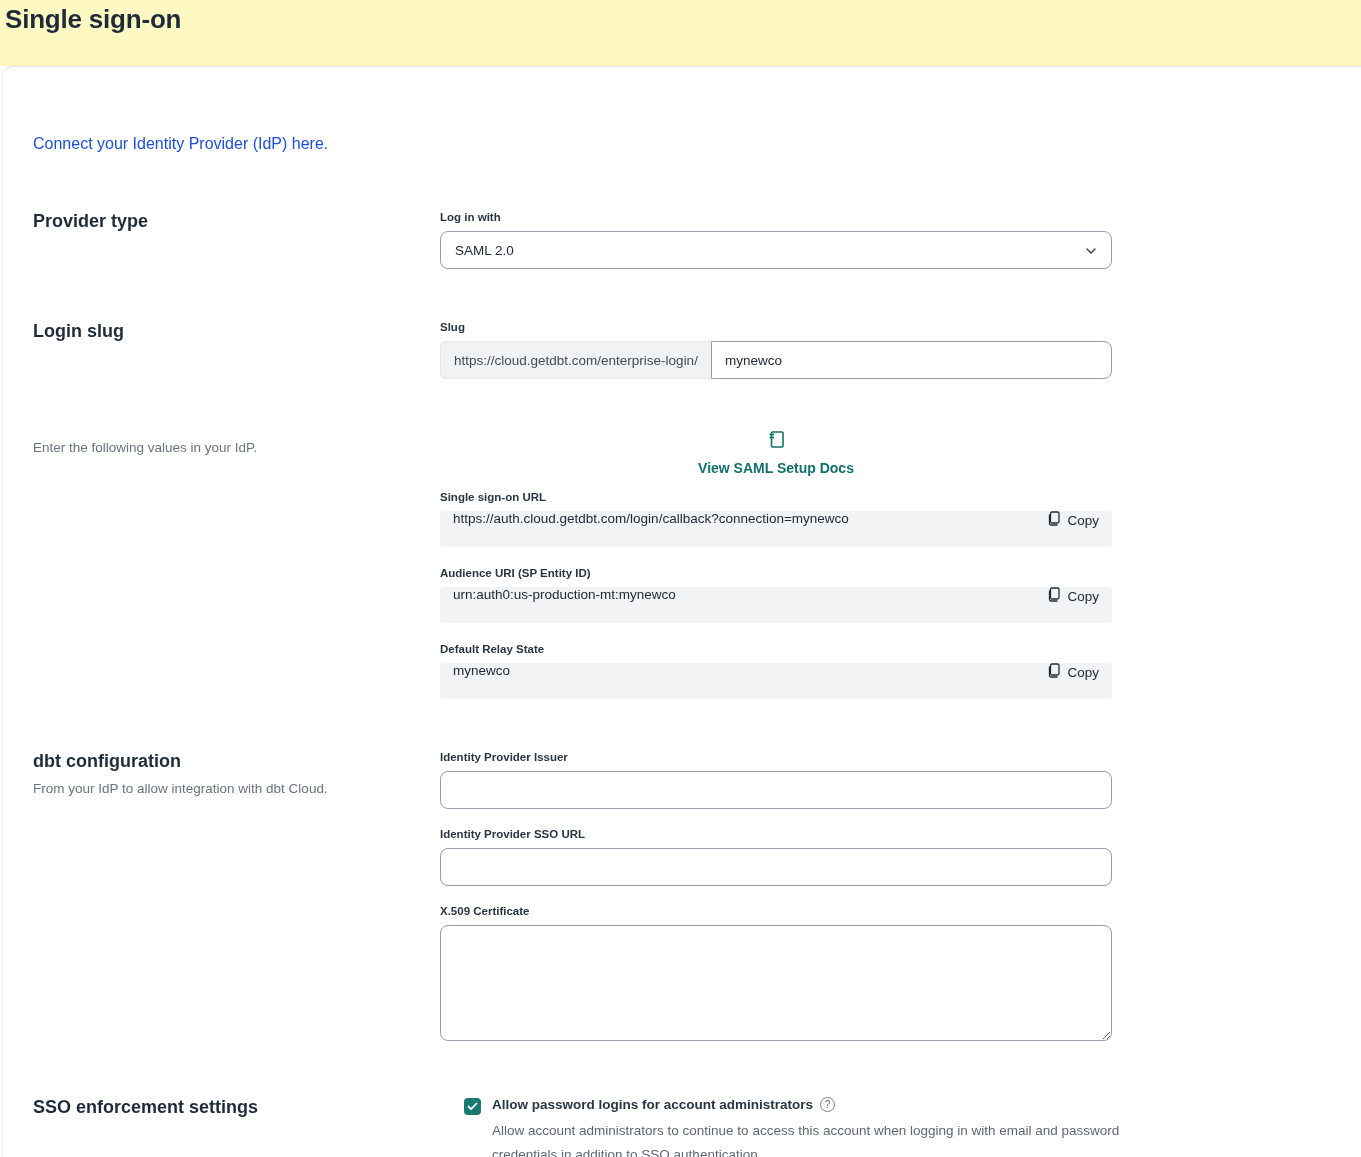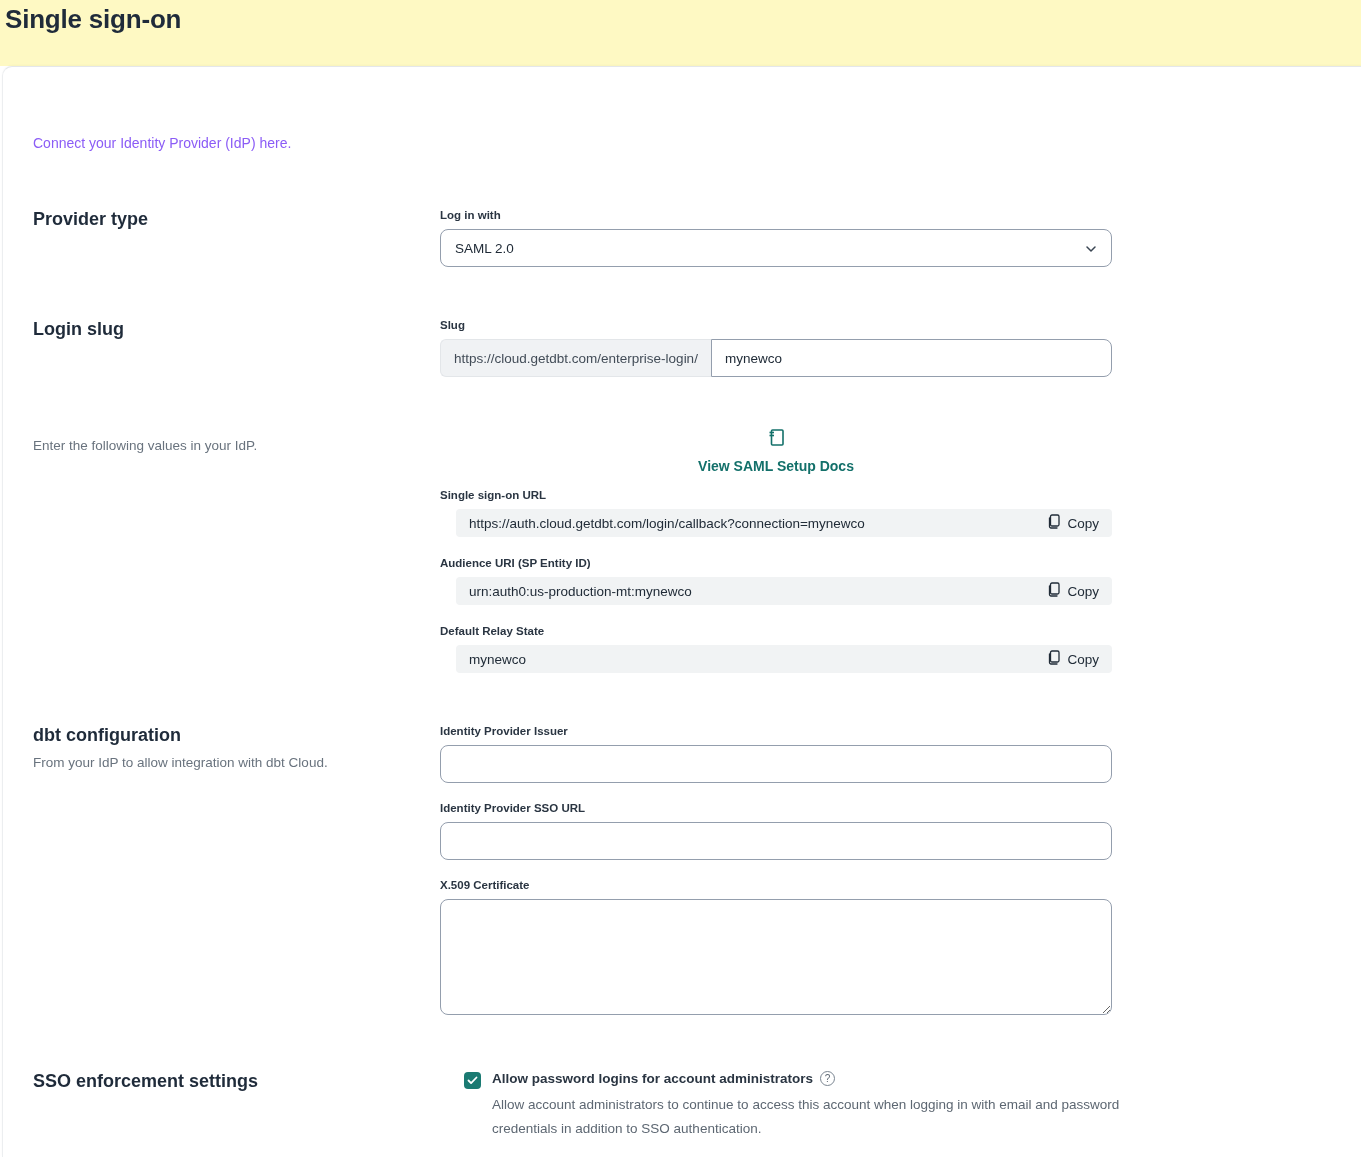--- a/index.html
+++ b/index.html
@@ -6,21 +6,21 @@
   html,body { width:1361px; height:1157px; background:#fff; overflow:hidden;
     font-family:"Liberation Sans","DejaVu Sans",sans-serif; color:#212c38; }
 
   .page-header { background:#fef9c3; height:66px; padding:4px 0 0 5px; }
   .page-title { font-size:26px; font-weight:bold; color:#1f2b3a; letter-spacing:-0.2px; }
 
   .card { background:#fff; border-top:1px solid #e4e7ea; border-left:1px solid #eceef0;
     border-top-left-radius:10px; margin-left:2px; height:1091px;
     box-shadow:0 -1px 2px rgba(0,0,0,0.03); padding:68px 0 0 30px; }
 
-  .intro { font-size:14px; color:#8b5cf6; margin-bottom:58px; }
+  .intro { font-size:16px; color:#1d4ed8; margin-bottom:58px; }
 
   .row { display:flex; align-items:flex-start; margin-bottom:52px; }
   .col-left { width:407px; flex:none; padding-right:24px; }
   .col-right { width:672px; flex:none; }
 
   .section-heading { font-size:18px; font-weight:bold; color:#1f2b3a; }
   .section-subtext { font-size:13.5px; color:#69737e; margin-top:9px; }
 
   .field-label { font-size:11.5px; font-weight:bold; color:#2a3542; margin-bottom:8px; }
 
@@ -33,22 +33,22 @@
     border-radius:6px 0 0 6px; display:flex; align-items:center; padding:0 13px;
     font-size:13.5px; color:#424c57; white-space:nowrap; }
   .slug-input { flex:1; border:1px solid #949ead; border-radius:0 8px 8px 0;
     font-size:13.5px; color:#212c38; padding:0 13px; outline:none;
     font-family:"Liberation Sans","DejaVu Sans",sans-serif; }
 
   .docs-link { display:flex; align-items:center; gap:9px; color:#13706a;
     font-size:14px; font-weight:bold; margin-bottom:15px; text-decoration:none; cursor:pointer;flex-direction:column; }
 
   .copy-group { margin-bottom:20px; }
-  .readonly-field { height:28px; background:#f1f3f4; border-radius:4px;
-    display:flex; align-items:center; justify-content:space-between; padding:0 13px;margin-left:16px; }
+  .readonly-field { height:36px; background:#f1f3f4; border-radius:4px;
+    display:flex; align-items:flex-start; justify-content:space-between; padding:0 13px; }
   .readonly-value { font-size:13.5px; color:#212c38; }
   .copy-btn { display:flex; align-items:center; gap:7px; background:none; border:none;
     font-size:13.5px; color:#212c38; cursor:pointer;
     font-family:"Liberation Sans","DejaVu Sans",sans-serif; }
 
   .input-group { margin-bottom:19px; }
   .text-input { width:100%; height:38px; border:1px solid #949ead; border-radius:8px;
     padding:0 13px; font-size:13.5px; color:#212c38; outline:none;
     font-family:"Liberation Sans","DejaVu Sans",sans-serif; background:#fff; }
   .text-area { width:100%; height:116px; border:1px solid #949ead; border-radius:8px;

